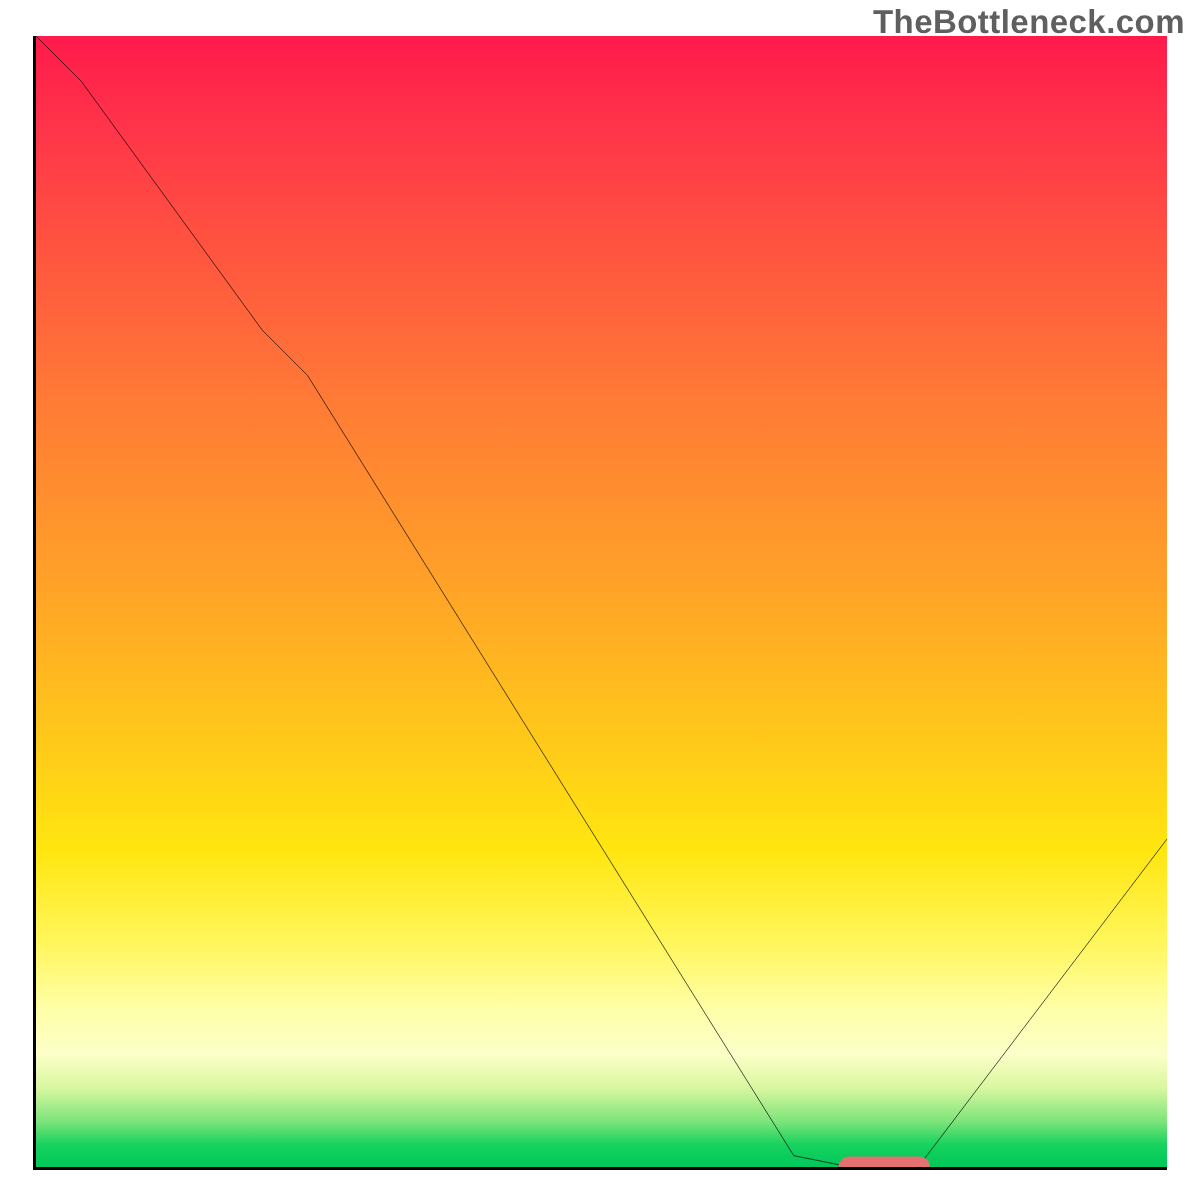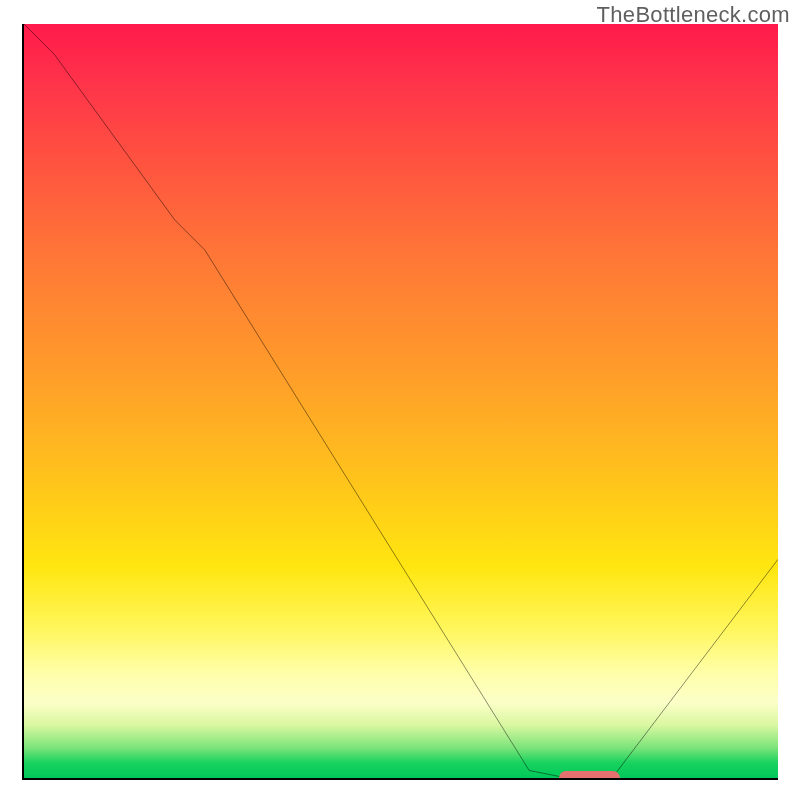--- a/index.html
+++ b/index.html
@@ -10,21 +10,21 @@
     font-family: Arial, Helvetica, sans-serif;
     background: #ffffff;
     position: relative;
   }
   .watermark {
     position: absolute;
     top: 2px;
     right: 10px;
     color: #5f5f5f;
     font-size: 22px;
-    font-weight: 400;
+    font-weight: 700;
     letter-spacing: 0.3px;
     z-index: 10;
   }
   .chart-wrap {
     position: absolute;
     top: 24px;
     left: 22px;
     width: 756px;
     height: 756px;
     border-left: 2px solid #000;

